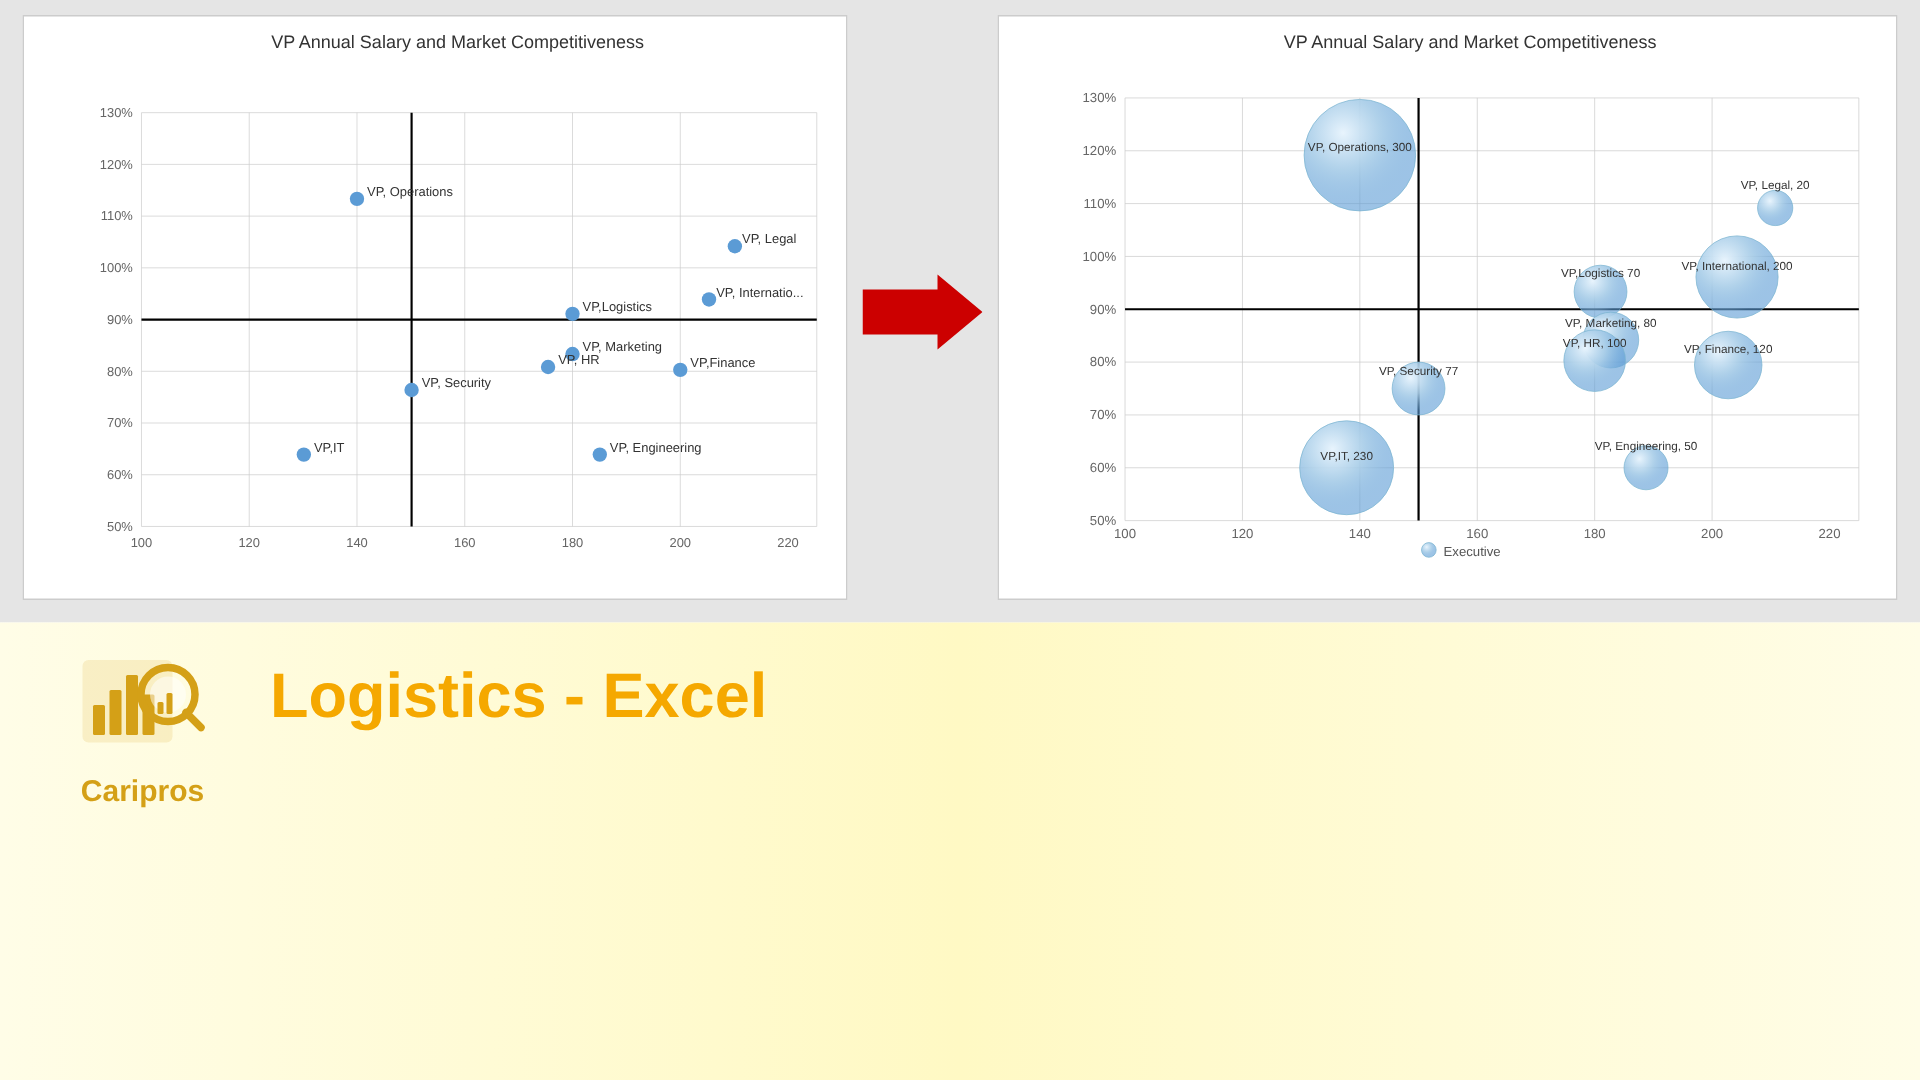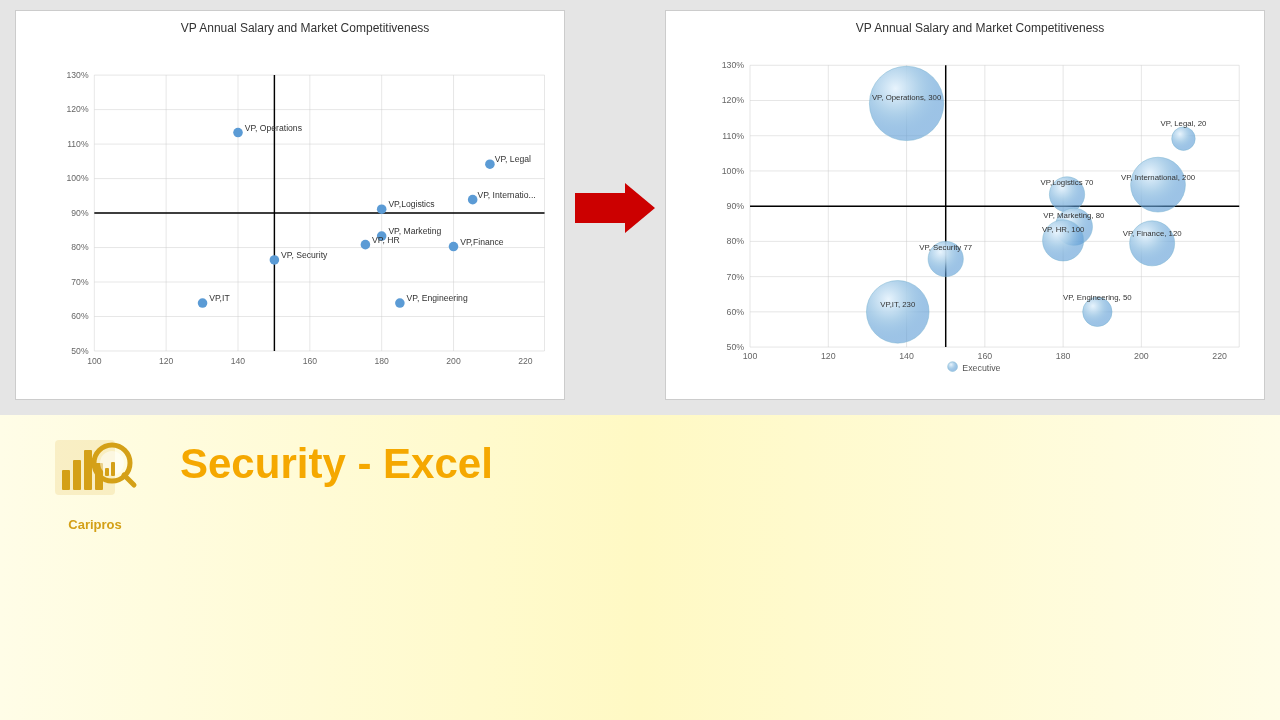--- a/index.html
+++ b/index.html
@@ -75,21 +75,21 @@
       width: 130px;
       flex-shrink: 0;
     }
 
     .logo-icon {
       width: 90px;
       height: 80px;
     }
 
     .logo-text {
-      font-size: 13px;
+      font-size: 20px;
       font-weight: bold;
       color: #d4a017;
       margin-top: 2px;
     }
 
     .text-area {
       flex: 1;
       display: flex;
       flex-direction: column;
       gap: 10px;
@@ -330,15 +330,15 @@
       <circle cx="62" cy="28" r="12" fill="white" opacity="0.5"></circle>
 
       <rect x="55" y="33" width="4" height="8" fill="#d4a017" rx="1"></rect>
       <rect x="61" y="27" width="4" height="14" fill="#d4a017" rx="1"></rect>
       <line x1="74" y1="40" x2="84" y2="50" stroke="#d4a017" stroke-width="5" stroke-linecap="round"></line>
     </svg>
     <span class="logo-text">Caripros</span>
   </div>
 
   <div class="text-area">
-    <div class="analytics-title">Security - Excel</div>
+    <div class="analytics-title">Logistics - Excel</div>
   </div>
 </div>
 
 </body></html>

